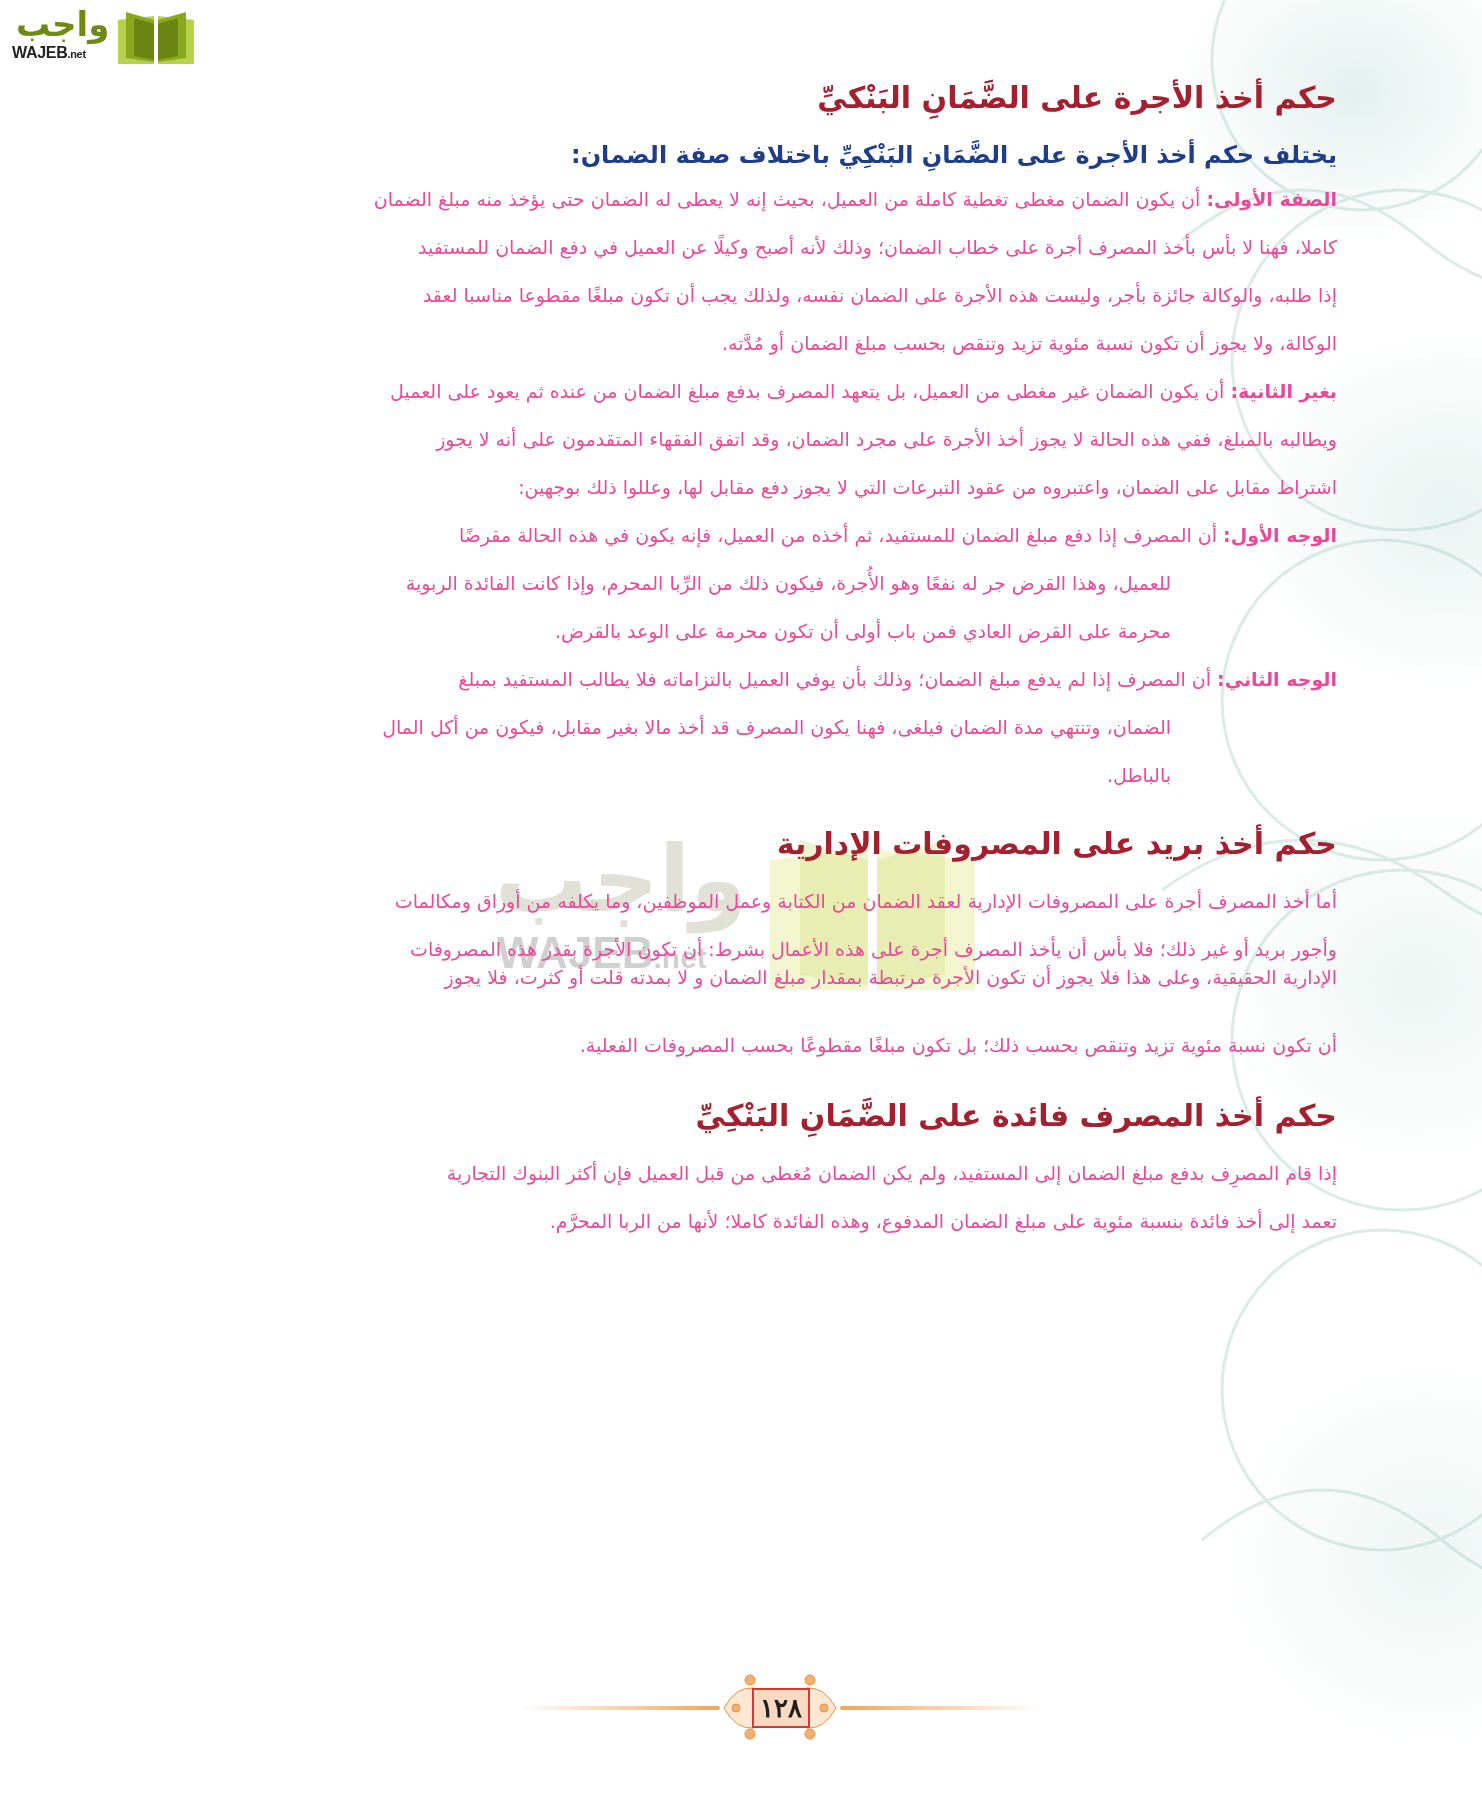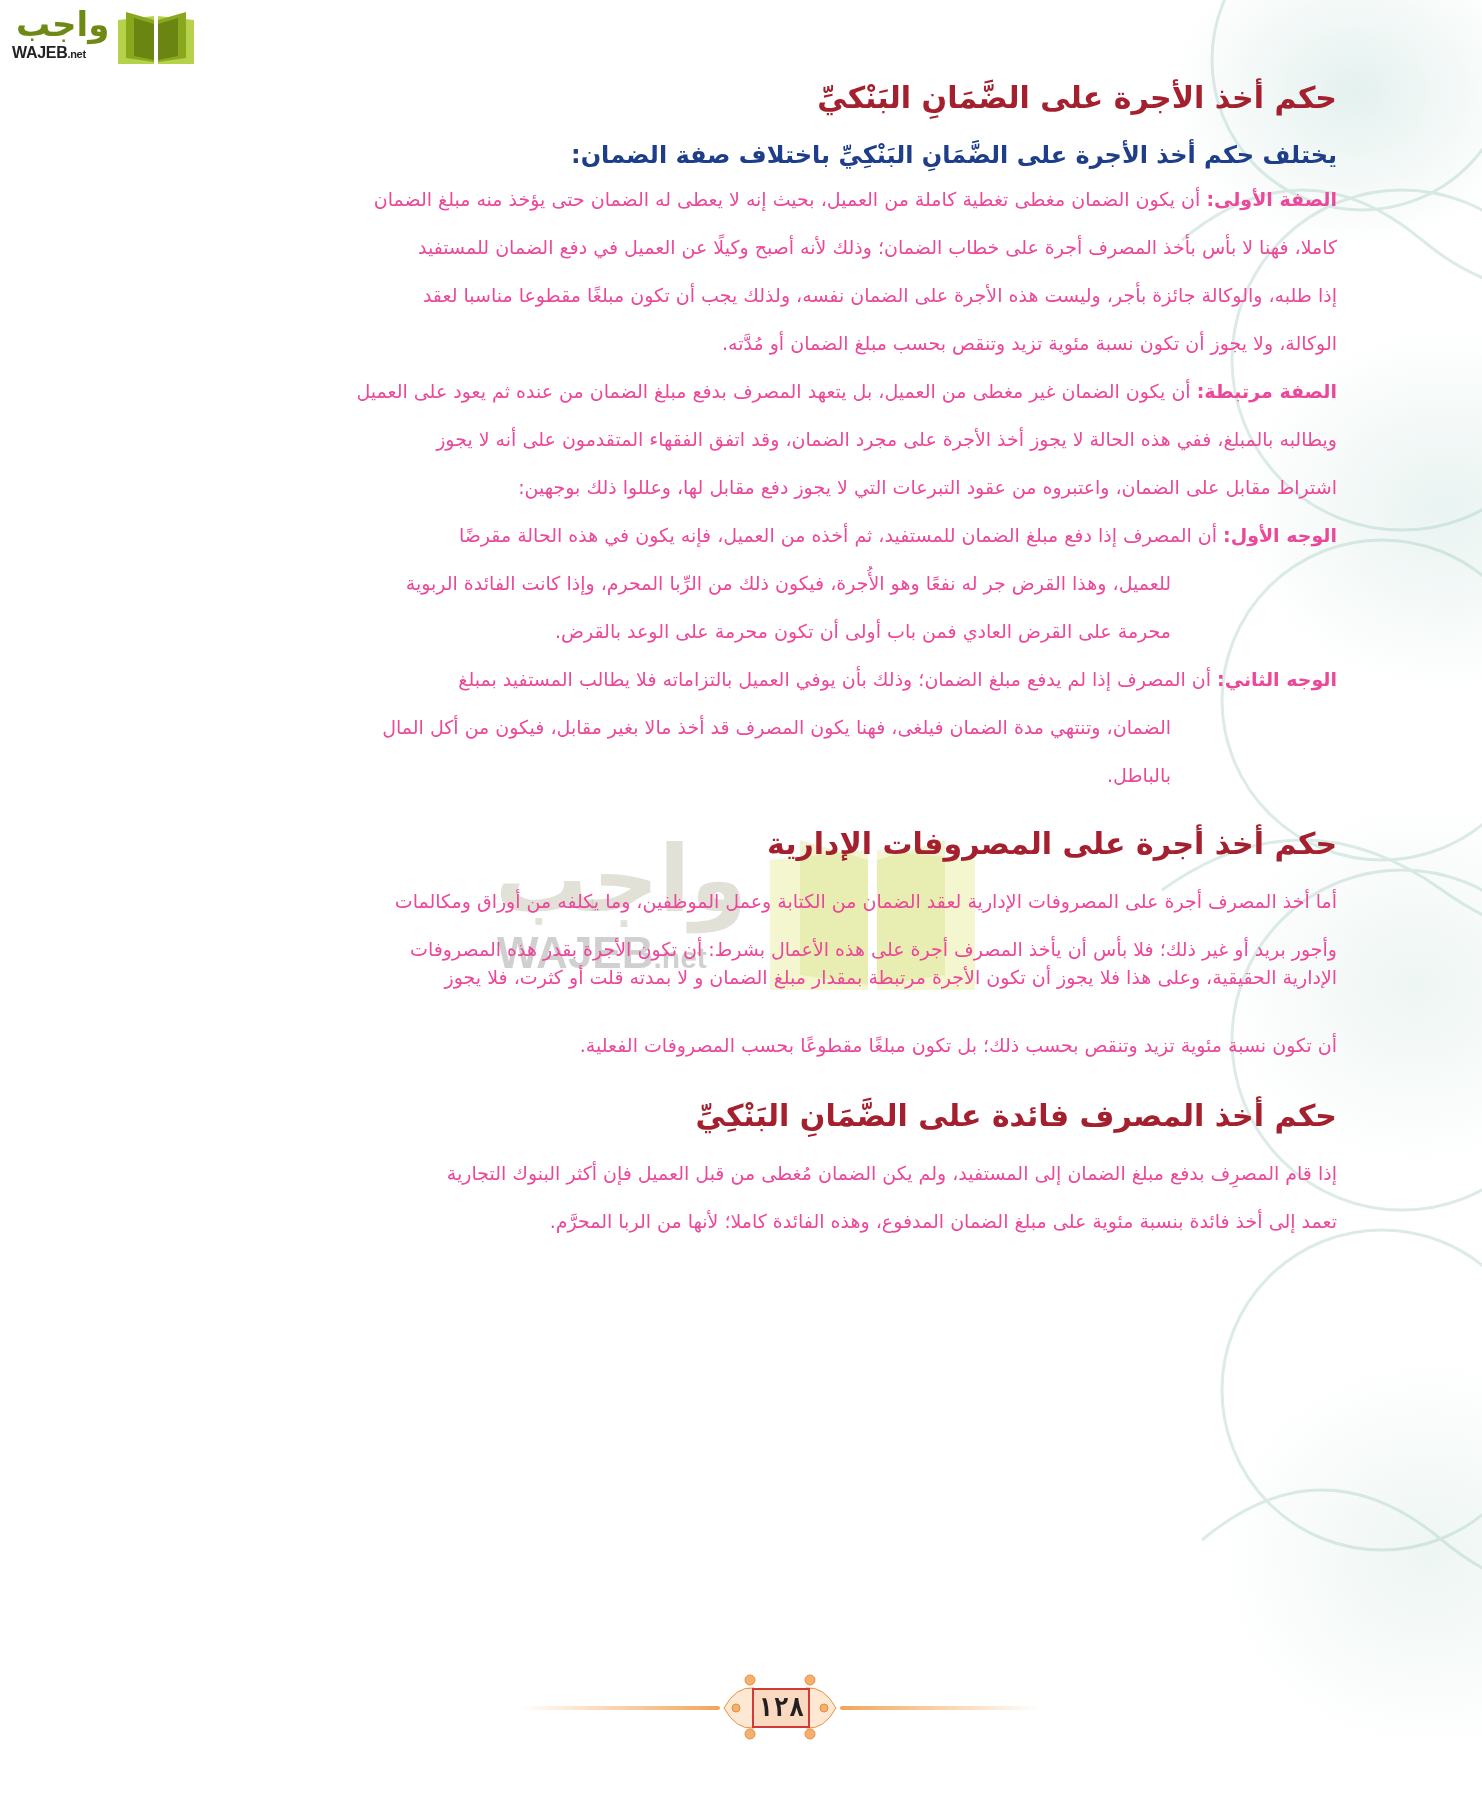--- a/index.html
+++ b/index.html
@@ -77,21 +77,21 @@
     position: absolute; top: 34px; height: 4px; border-radius: 2px;
   }
   .footer-line.left { left: 0; width: 200px; background: linear-gradient(to right, rgba(242,170,100,0), #f2a458); }
   .footer-line.right { right: 0; width: 200px; background: linear-gradient(to left, rgba(242,170,100,0), #f2a458); }
   .footer-ornament { position: absolute; left: 200px; top: 0; width: 120px; height: 70px; }
   .page-number {
     position: absolute; left: 232px; top: 16px; width: 58px; height: 40px;
     background: #f9d9c0; border: 2px solid #d23a3a; box-sizing: border-box;
     display: flex; align-items: center; justify-content: center;
     font-size: 26px; font-weight: bold; color: #231f20;
-    font-family: Liberation Mono, monospace;
+    font-family: Liberation Sans, sans-serif;
   }
 </style>
 </head>
 <body>
 
 <div class="bg-ornament">
   <svg viewBox="0 0 620 1900" width="620" height="1900">
     <g fill="none" stroke="#9cc8bd" stroke-width="3">
       <circle cx="380" cy="120" r="150"></circle>
       <circle cx="420" cy="420" r="170"></circle>
@@ -122,21 +122,21 @@
 <div class="h-blue" style="top:138px;">يختلف حكم أخذ الأجرة على الضَّمَانِ البَنْكِيِّ باختلاف صفة الضمان:</div>
 
 <div>
   <div class="line full" style="top:184px;"><span class="lbl">الصفة الأولى:</span> <span>أن يكون الضمان مغطى تغطية كاملة من العميل، بحيث إنه لا يعطى له الضمان حتى يؤخذ منه مبلغ الضمان</span></div>
   <div class="line full" style="top:232px;">كاملا، فهنا لا بأس بأخذ المصرف أجرة على خطاب الضمان؛ وذلك لأنه أصبح وكيلًا عن العميل في دفع الضمان للمستفيد</div>
   <div class="line full" style="top:280px;">إذا طلبه، والوكالة جائزة بأجر، وليست هذه الأجرة على الضمان نفسه، ولذلك يجب أن تكون مبلغًا مقطوعا مناسبا لعقد</div>
   <div class="line full" style="top:328px;">الوكالة، ولا يجوز أن تكون نسبة مئوية تزيد وتنقص بحسب مبلغ الضمان أو مُدَّته.</div>
 </div>
 
 <div>
-  <div class="line full" style="top:376px;"><span class="lbl">الصفة مرتبطة:</span> <span>أن يكون الضمان غير مغطى من العميل، بل يتعهد المصرف بدفع مبلغ الضمان من عنده ثم يعود على العميل</span></div>
+  <div class="line full" style="top:376px;"><span class="lbl">بغير الثانية:</span> <span>أن يكون الضمان غير مغطى من العميل، بل يتعهد المصرف بدفع مبلغ الضمان من عنده ثم يعود على العميل</span></div>
   <div class="line full" style="top:424px;">ويطالبه بالمبلغ، ففي هذه الحالة لا يجوز أخذ الأجرة على مجرد الضمان، وقد اتفق الفقهاء المتقدمون على أنه لا يجوز</div>
   <div class="line full" style="top:472px;">اشتراط مقابل على الضمان، واعتبروه من عقود التبرعات التي لا يجوز دفع مقابل لها، وعللوا ذلك بوجهين:</div>
 </div>
 
 <div>
   <div class="line full" style="top:520px;"><span class="lbl">الوجه الأول:</span> <span>أن المصرف إذا دفع مبلغ الضمان للمستفيد، ثم أخذه من العميل، فإنه يكون في هذه الحالة مقرضًا</span></div>
   <div class="line indent" style="top:568px;">للعميل، وهذا القرض جر له نفعًا وهو الأُجرة، فيكون ذلك من الرِّبا المحرم، وإذا كانت الفائدة الربوية</div>
   <div class="line indent" style="top:616px;">محرمة على القرض العادي فمن باب أولى أن تكون محرمة على الوعد بالقرض.</div>
 </div>
 
@@ -150,21 +150,21 @@
   <span class="wm-ar">واجب</span>
   <span class="wm-en"><span>WAJEB</span><small>.net</small></span>
   <svg class="wm-book" viewBox="0 0 225 150">
     <path d="M10 20 L108 10 L108 150 L10 150 Z" fill="rgba(230,236,150,0.45)"></path>
     <path d="M215 20 L117 10 L117 150 L215 150 Z" fill="rgba(230,236,150,0.45)"></path>
     <path d="M40 0 L108 20 L108 145 L40 135 Z" fill="rgba(210,220,120,0.35)"></path>
     <path d="M185 0 L117 20 L117 145 L185 135 Z" fill="rgba(210,220,120,0.35)"></path>
   </svg>
 </div>
 
-<div class="h-red" style="top:822px;">حكم أخذ أجرة على المصروفات الإدارية</div>
+<div class="h-red" style="top:822px;">حكم أخذ بريد على المصروفات الإدارية</div>
 <div>
   <div class="line full" style="top:886px;">أما أخذ المصرف أجرة على المصروفات الإدارية لعقد الضمان من الكتابة وعمل الموظفين، وما يكلفه من أوراق ومكالمات</div>
   <div class="line full" style="top:934px;">وأجور بريد أو غير ذلك؛ فلا بأس أن يأخذ المصرف أجرة على هذه الأعمال بشرط: أن تكون الأجرة بقدر هذه المصروفات</div>
   <div class="line full" style="top:962px;">الإدارية الحقيقية، وعلى هذا فلا يجوز أن تكون الأجرة مرتبطة بمقدار مبلغ الضمان و لا بمدته قلت أو كثرت، فلا يجوز</div>
   <div class="line full" style="top:1030px;">أن تكون نسبة مئوية تزيد وتنقص بحسب ذلك؛ بل تكون مبلغًا مقطوعًا بحسب المصروفات الفعلية.</div>
 </div>
 
 <div class="h-red" style="top:1094px;">حكم أخذ المصرف فائدة على الضَّمَانِ البَنْكِيِّ</div>
 <div>
   <div class="line full" style="top:1158px;">إذا قام المصرِف بدفع مبلغ الضمان إلى المستفيد، ولم يكن الضمان مُغطى من قبل العميل فإن أكثر البنوك التجارية</div>

